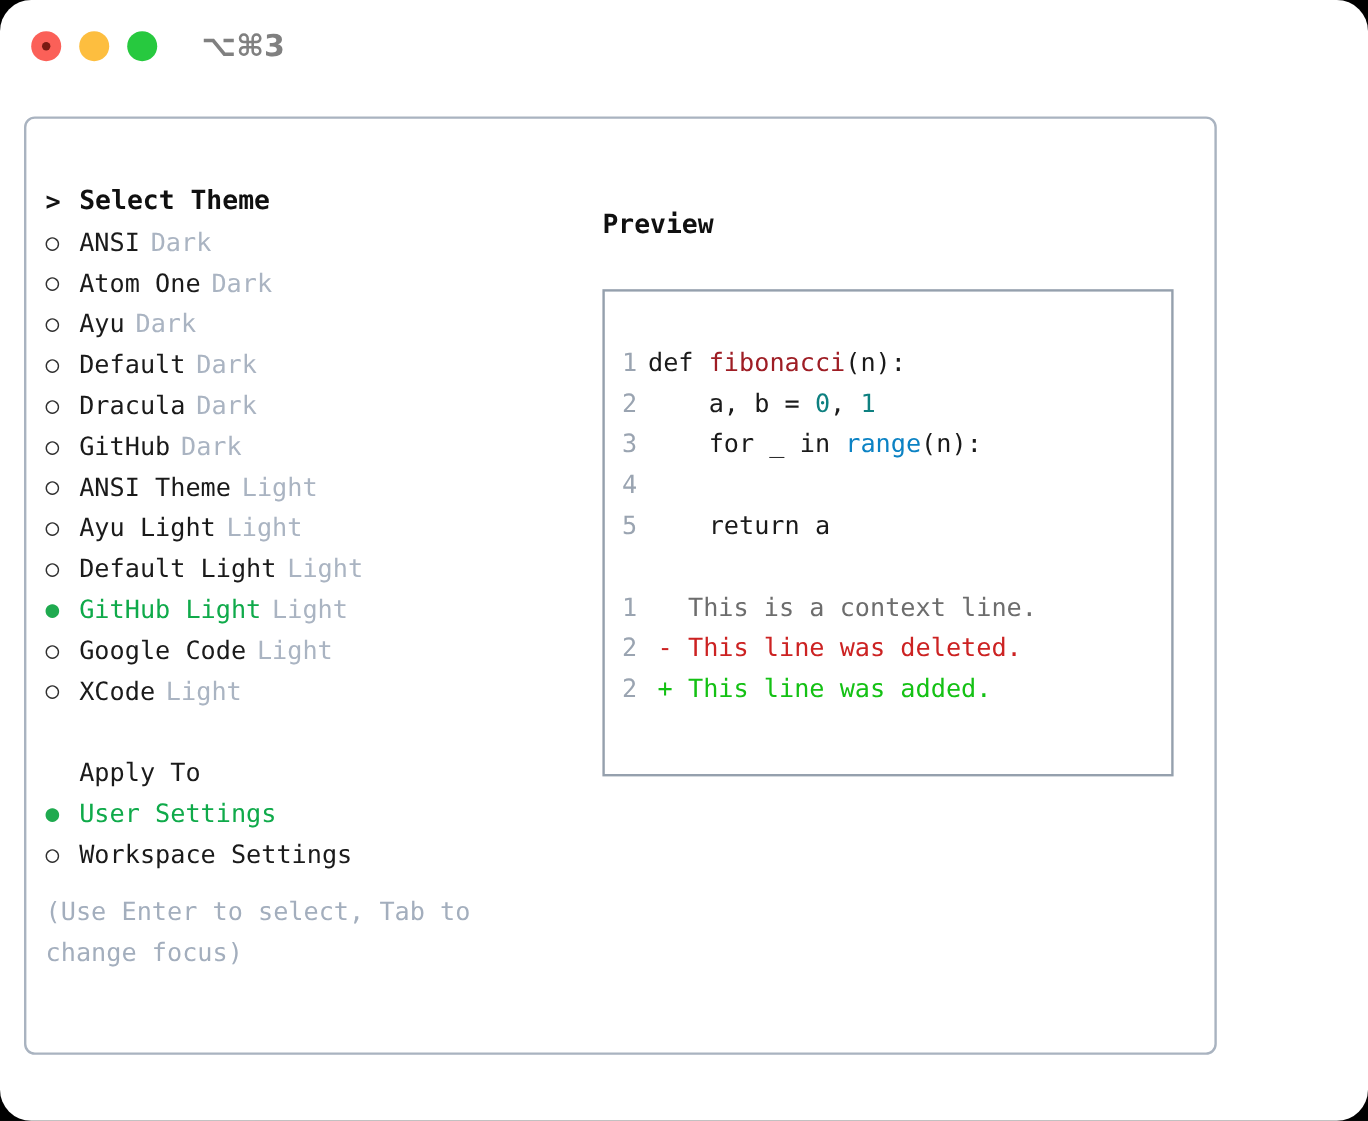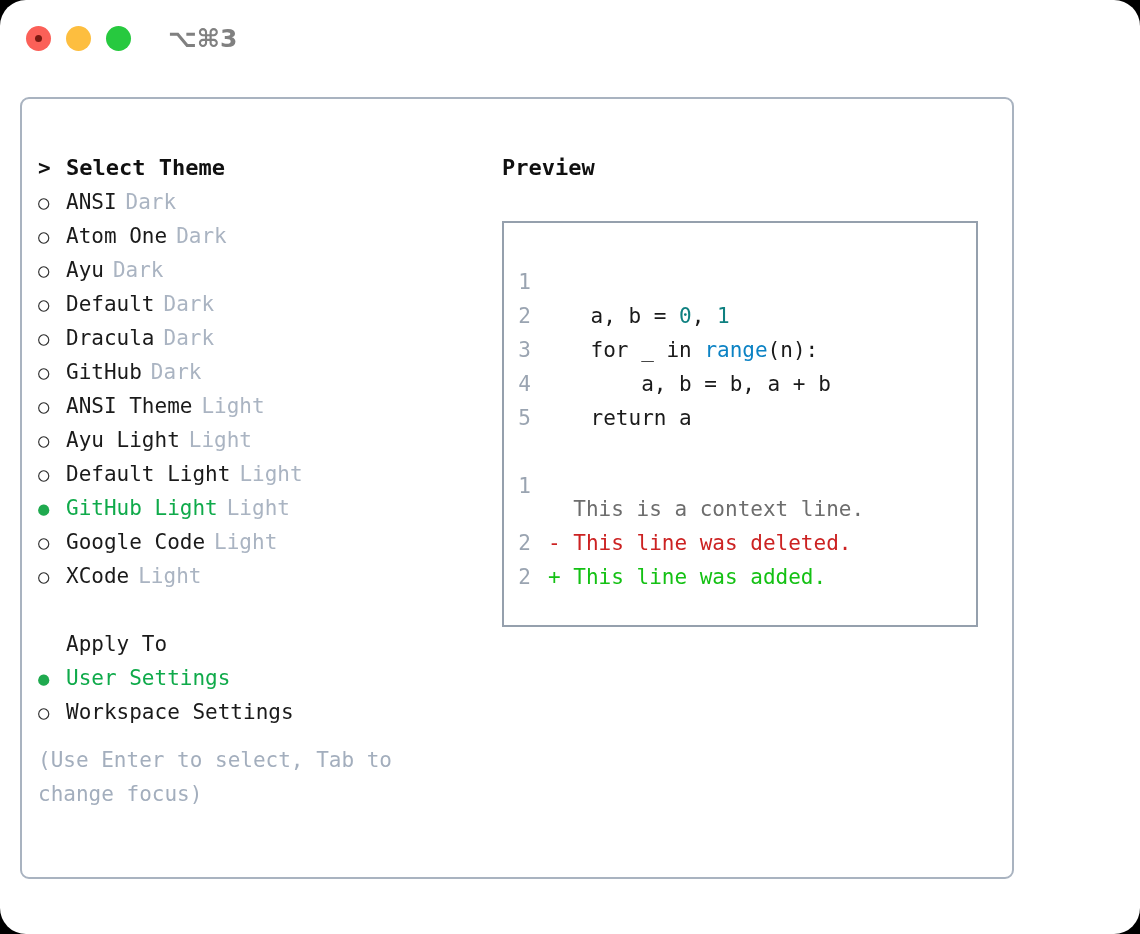--- a/index.html
+++ b/index.html
@@ -157,20 +157,21 @@
     position: absolute;
     left: 480px;
     top: 52px;
     width: 500px;
   }
   .preview-title {
     font-size: 22px;
     font-weight: bold;
     color: #101010;
     line-height: 34px;
+    margin-top: 20px;
   }
   .preview-box {
     margin-top: 36px;
     width: 476px;
     height: 406px;
     border: 2px solid #95a0ad;
     box-sizing: border-box;
     background: #ffffff;
     padding: 42px 0 0 0;
   }
@@ -187,21 +188,21 @@
     text-align: right;
     color: #9aa4b1;
     padding-right: 9px;
     box-sizing: border-box;
   }
   .code-txt { color: #1a1a1a; white-space: pre; }
   .tok-fn   { color: #9e1d24; }
   .tok-num  { color: #0e8080; }
   .tok-builtin { color: #0b82c4; }
   .diff-gap { height: 34px; }
-  .diff-ctx { color: #6d6d6d; margin-top: 23px; }
+  .diff-ctx { color: #6d6d6d; }
   .diff-del { color: #cc2222; }
   .diff-add { color: #14c114; }
 </style>
 </head>
 <body>
 
 <div class="window">
 
   <div class="titlebar">
     <div class="traffic">
@@ -303,24 +304,24 @@
         </div>
 
       <div class="hint">(Use Enter to select, Tab to change focus)</div>
     </div>
 
     <div class="right-col">
       <div class="preview-title">Preview</div>
 
       <div class="preview-box">
         <div id="code-block">
-            <div class="code-line"><span class="lineno">1</span></div>
+            <div class="code-line"><span class="lineno">1</span><span><span class="code-txt">def </span><span class="tok-fn">fibonacci</span><span class="code-txt">(n):</span></span></div>
             <div class="code-line"><span class="lineno">2</span><span><span class="code-txt">    a, b = </span><span class="tok-num">0</span><span class="code-txt">, </span><span class="tok-num">1</span></span></div>
             <div class="code-line"><span class="lineno">3</span><span><span class="code-txt">    for _ in </span><span class="tok-builtin">range</span><span class="code-txt">(n):</span></span></div>
-            <div class="code-line"><span class="lineno">4</span><span><span class="code-txt">        a, b = b, a + b</span></span></div>
+            <div class="code-line"><span class="lineno">4</span></div>
             <div class="code-line"><span class="lineno">5</span><span><span class="code-txt">    return a</span></span></div>
           </div>
         <div class="diff-gap"></div>
         <div id="diff-block">
             <div class="code-line"><span class="lineno">1</span><span class="diff-ctx" style="white-space: pre; padding-left: 8px;"> </span><span class="diff-ctx" style="white-space: pre;"> This is a context line.</span></div>
             <div class="code-line"><span class="lineno">2</span><span class="diff-del" style="white-space: pre; padding-left: 8px;">-</span><span class="diff-del" style="white-space: pre;"> This line was deleted.</span></div>
             <div class="code-line"><span class="lineno">2</span><span class="diff-add" style="white-space: pre; padding-left: 8px;">+</span><span class="diff-add" style="white-space: pre; text-align: right;"> This line was added.</span></div>
           </div>
       </div>
     </div>

